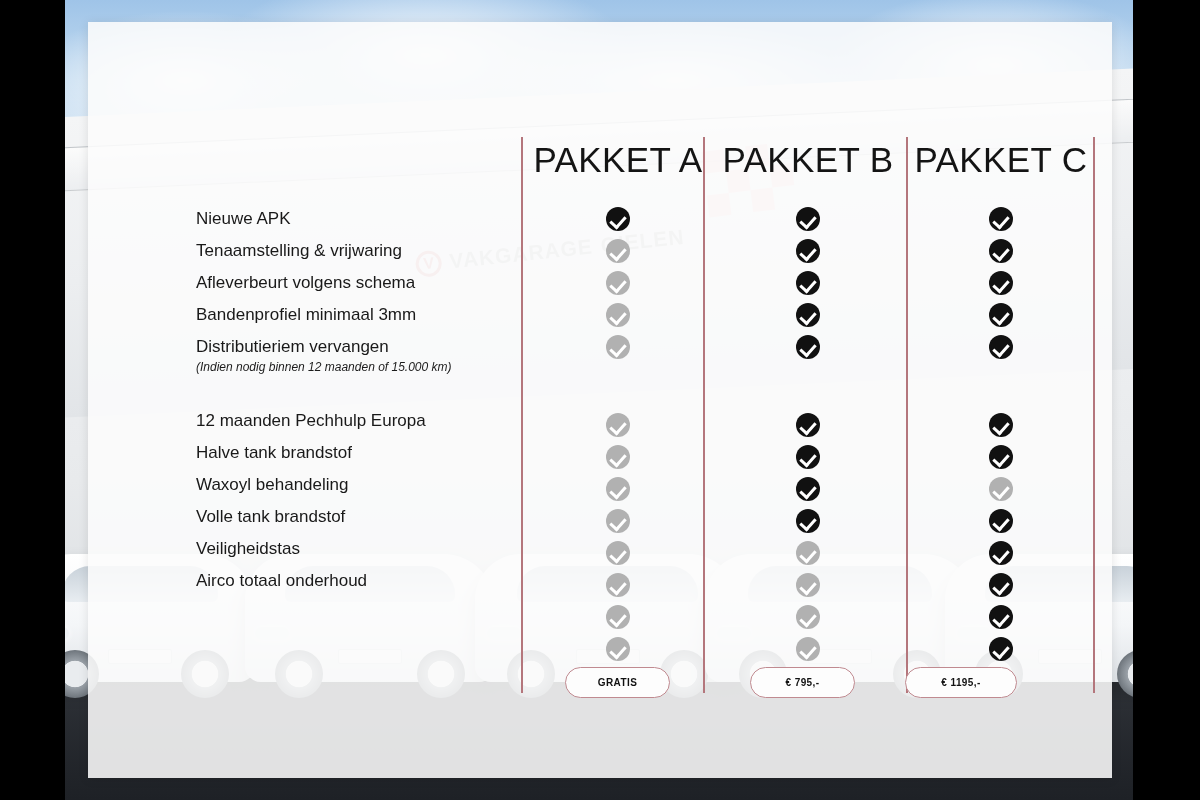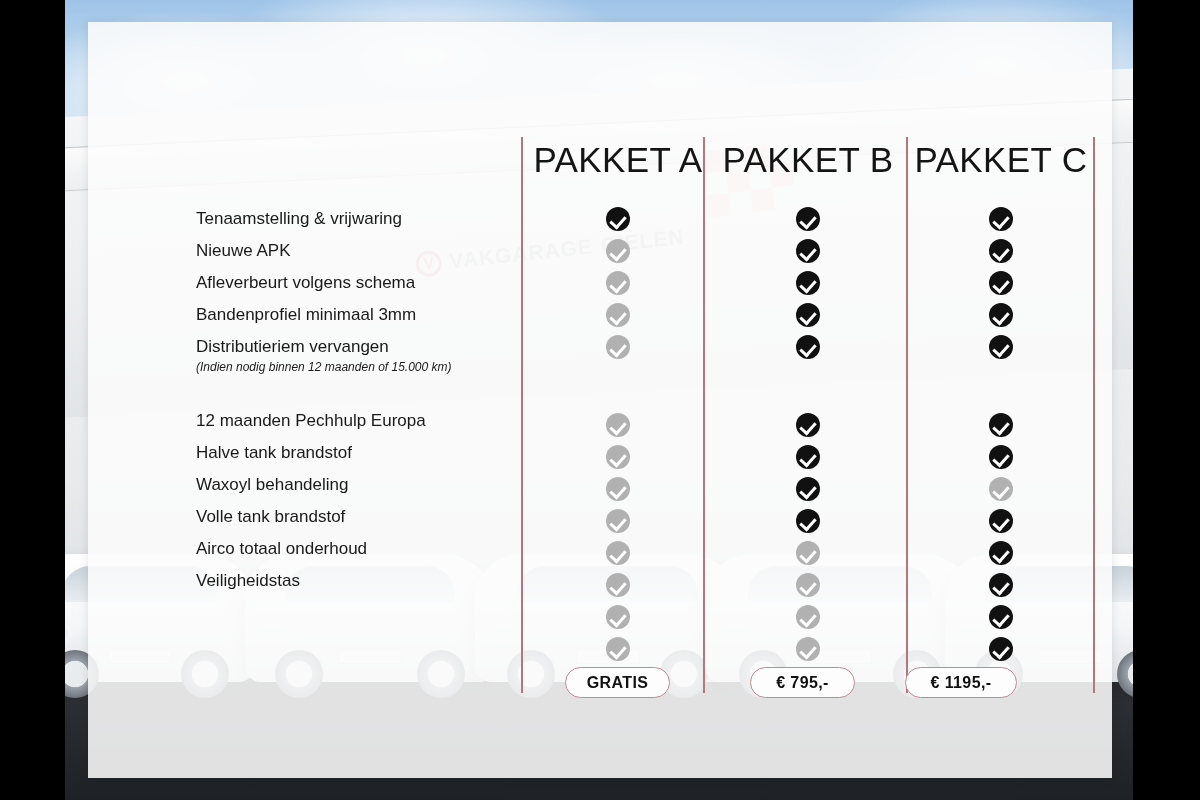--- a/index.html
+++ b/index.html
@@ -235,21 +235,21 @@
 
   
   .price-pill {
     position: absolute;
     top: 645px;
     height: 31px;
     border: 1.6px solid #c08a90;
     border-radius: 16px;
     background: #fdfdfd;
     color: #111;
-    font-size: 16px;
+    font-size: 10px;
     font-weight: bold;
     letter-spacing: 0.4px;
     display: flex;
     align-items: center;
     justify-content: center;
     white-space: nowrap;
   }
 </style>
 </head>
 <body>
@@ -323,35 +323,35 @@
     <div class="divider" style="left:615px"></div>
     <div class="divider" style="left:818px"></div>
     <div class="divider" style="left:1005px"></div>
 
     <div class="col-header" style="left:435px">PAKKET A</div>
     <div class="col-header" style="left:625px">PAKKET B</div>
     <div class="col-header" style="left:818px">PAKKET C</div>
 
     <div id="features">
       <ul class="grp">
+        <li class="row">Nieuwe APK</li>
         <li class="row">Tenaamstelling &amp; vrijwaring</li>
-        <li class="row">Nieuwe APK</li>
         <li class="row">Afleverbeurt volgens schema</li>
         <li class="row">Bandenprofiel minimaal 3mm</li>
         <li class="row">Distributieriem vervangen</li>
       </ul>
       <div class="note">(Indien nodig binnen 12 maanden of 15.000 km)</div>
       <div class="gap"></div>
       <ul class="grp">
         <li class="row">12 maanden Pechhulp Europa</li>
         <li class="row">Halve tank brandstof</li>
         <li class="row">Waxoyl behandeling</li>
         <li class="row">Volle tank brandstof</li>
+        <li class="row">Veiligheidstas</li>
         <li class="row">Airco totaal onderhoud</li>
-        <li class="row">Veiligheidstas</li>
       </ul>
     </div>
 
     <div class="check-col" id="checks-a" style="left:435px;top:181px">
         <ul class="cgrp">
           <li class="crow">
             <span class="tick on"></span>
           </li>
           <li class="crow">
             <span class="tick off"></span>

